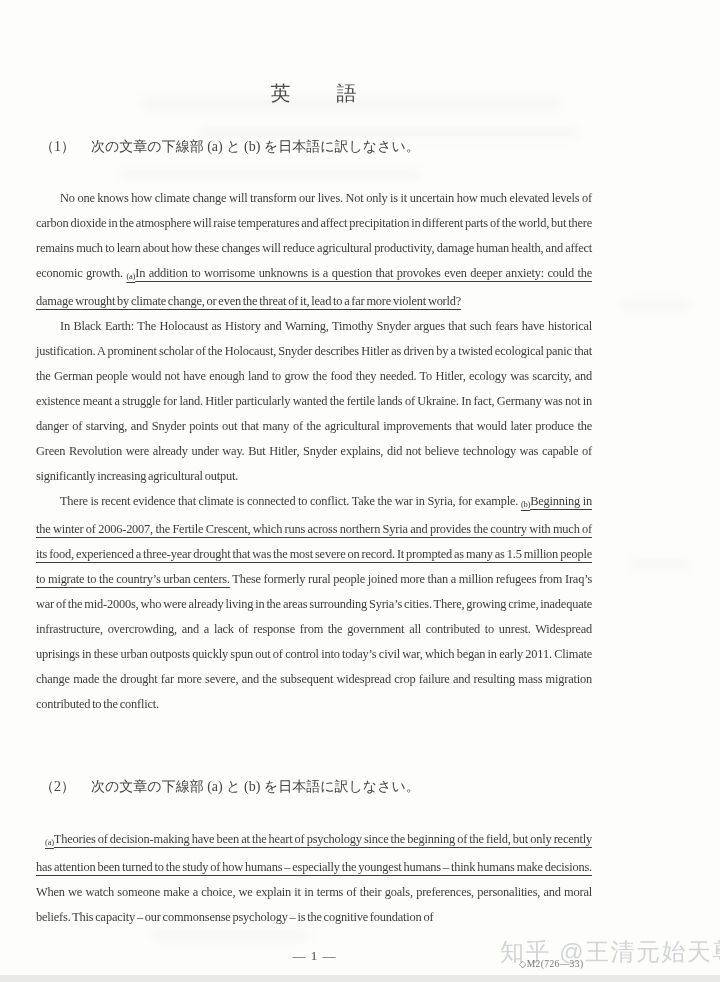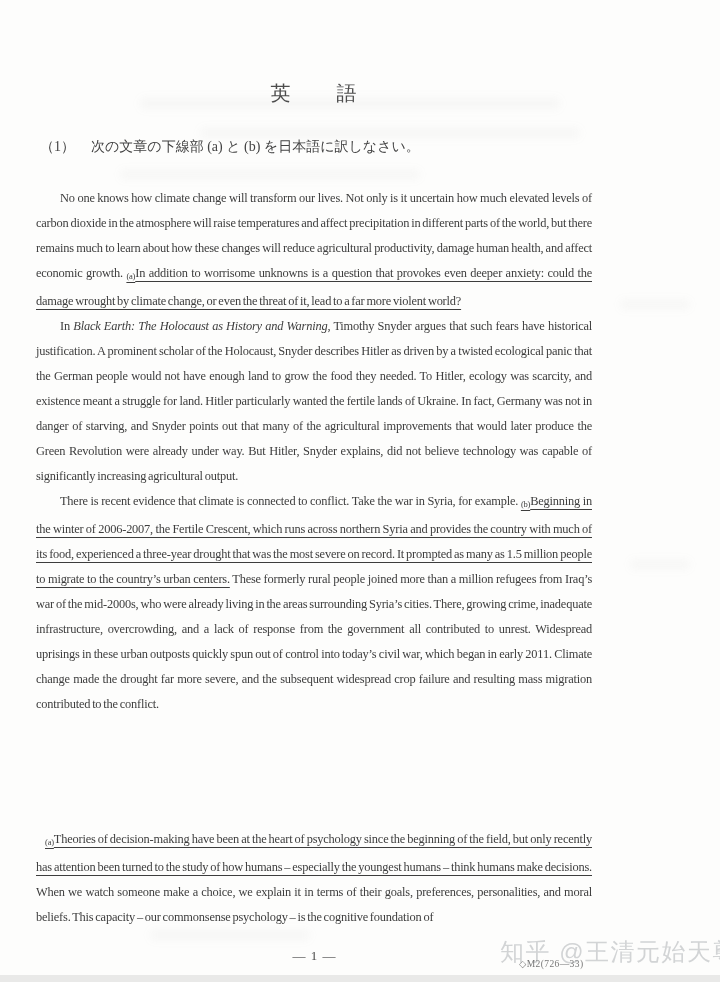--- a/index.html
+++ b/index.html
@@ -27,21 +27,21 @@
     position:absolute; left:36px; width:556px;
   }
   .para {
     margin:0; text-align:justify;
     font-size:12.4px; line-height:25px; color:#3d3d3d;
     letter-spacing:-0.2px; word-spacing:-1px;
     text-indent:24px;
   }
   .para.small-indent { text-indent:9px; }
   .normal { }
-  .italic { font-style:italic; }
+  .italic { }
   .underline {
     text-decoration:underline;
     text-decoration-thickness:0.9px;
     text-underline-offset:3.5px;
     margin-top:17px;
   }
   .marker {
     font-size:8.5px; vertical-align:-2px;
     text-decoration:underline;
     text-decoration-thickness:0.8px;
@@ -89,20 +89,23 @@
   <div class="instruction" style="top:138px">
     <span class="sec-label">（1）</span><span class="sec-text">次の文章の下線部 (a) と (b) を日本語に訳しなさい。</span>
   </div>
 
   <div class="passage" style="top:186px">
       <p class="para"><span class="normal">No one knows how climate change will transform our lives. Not only is it uncertain how much elevated levels of carbon dioxide in the atmosphere will raise temperatures and affect precipitation in different parts of the world, but there remains much to learn about how these changes will reduce agricultural productivity, damage human health, and affect economic growth. </span><span class="marker">(a)</span><span class="underline">In addition to worrisome unknowns is a question that provokes even deeper anxiety: could the damage wrought by climate change, or even the threat of it, lead to a far more violent world?</span></p>
       <p class="para"><span class="normal">In </span><span class="italic">Black Earth: The Holocaust as History and Warning</span><span class="normal">, Timothy Snyder argues that such fears have historical justification. A prominent scholar of the Holocaust, Snyder describes Hitler as driven by a twisted ecological panic that the German people would not have enough land to grow the food they needed. To Hitler, ecology was scarcity, and existence meant a struggle for land. Hitler particularly wanted the fertile lands of Ukraine. In fact, Germany was not in danger of starving, and Snyder points out that many of the agricultural improvements that would later produce the Green Revolution were already under way. But Hitler, Snyder explains, did not believe technology was capable of significantly increasing agricultural output.</span></p>
       <p class="para"><span class="normal">There is recent evidence that climate is connected to conflict. Take the war in Syria, for example. </span><span class="marker">(b)</span><span class="underline">Beginning in the winter of 2006-2007, the Fertile Crescent, which runs across northern Syria and provides the country with much of its food, experienced a three-year drought that was the most severe on record. It prompted as many as 1.5 million people to migrate to the country’s urban centers.</span><span class="normal"> These formerly rural people joined more than a million refugees from Iraq’s war of the mid-2000s, who were already living in the areas surrounding Syria’s cities. There, growing crime, inadequate infrastructure, overcrowding, and a lack of response from the government all contributed to unrest. Widespread uprisings in these urban outposts quickly spun out of control into today’s civil war, which began in early 2011. Climate change made the drought far more severe, and the subsequent widespread crop failure and resulting mass migration contributed to the conflict.</span></p>
     </div>
 
+  <div class="instruction" style="top:778px">
+    <span class="sec-label">（2）</span><span class="sec-text">次の文章の下線部 (a) と (b) を日本語に訳しなさい。</span>
+  </div>
 
   <div class="passage" style="top:827px">
       <p class="para small-indent"><span class="marker">(a)</span><span class="underline">Theories of decision-making have been at the heart of psychology since the beginning of the field, but only recently has attention been turned to the study of how humans – especially the youngest humans – think humans make decisions.</span><span class="normal"> When we watch someone make a choice, we explain it in terms of their goals, preferences, personalities, and moral beliefs. This capacity – our commonsense psychology – is the cognitive foundation of</span></p>
     </div>
 
   <div class="watermark">知乎 @王清元始天尊</div>
   <div class="print-code">◇M2(726—33)</div>
   <div class="page-number">— 1 —</div>
 
   <div class="bottom-edge"></div>

